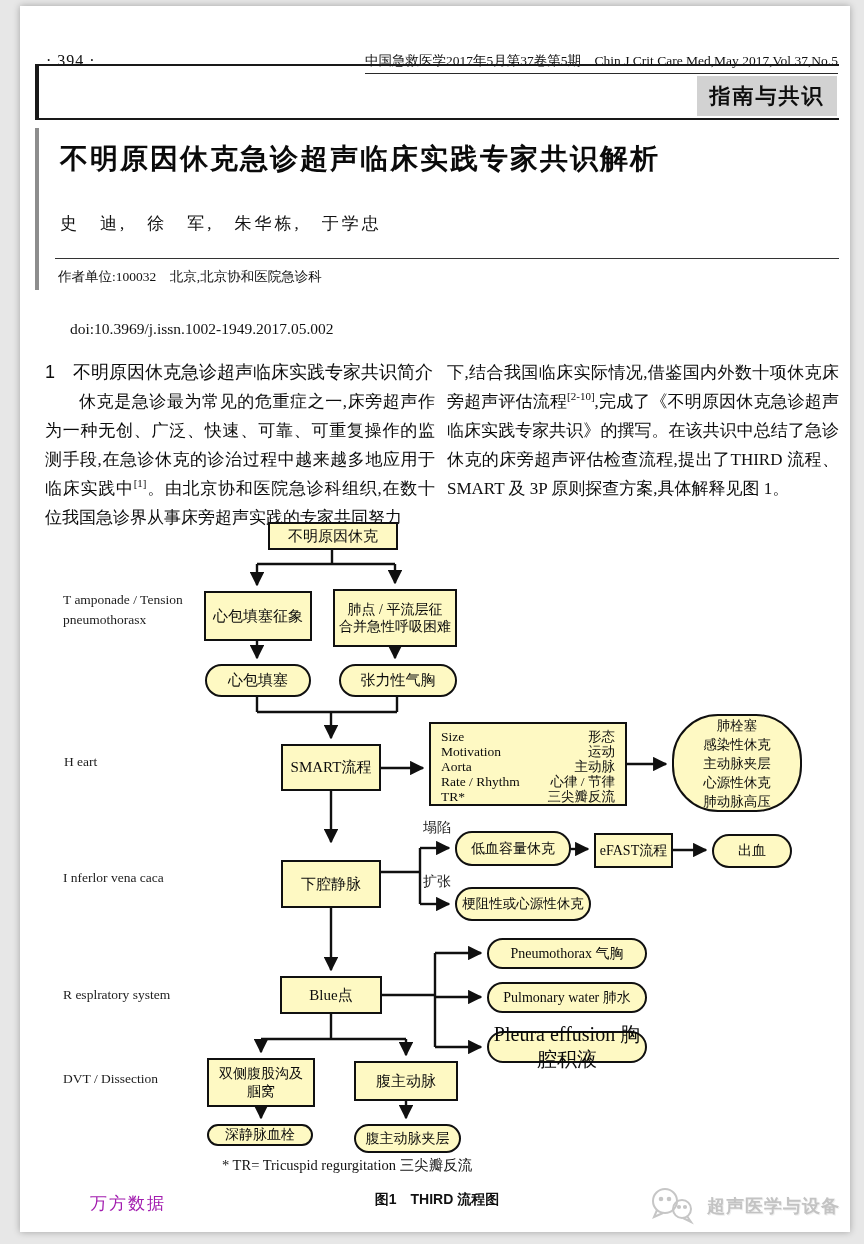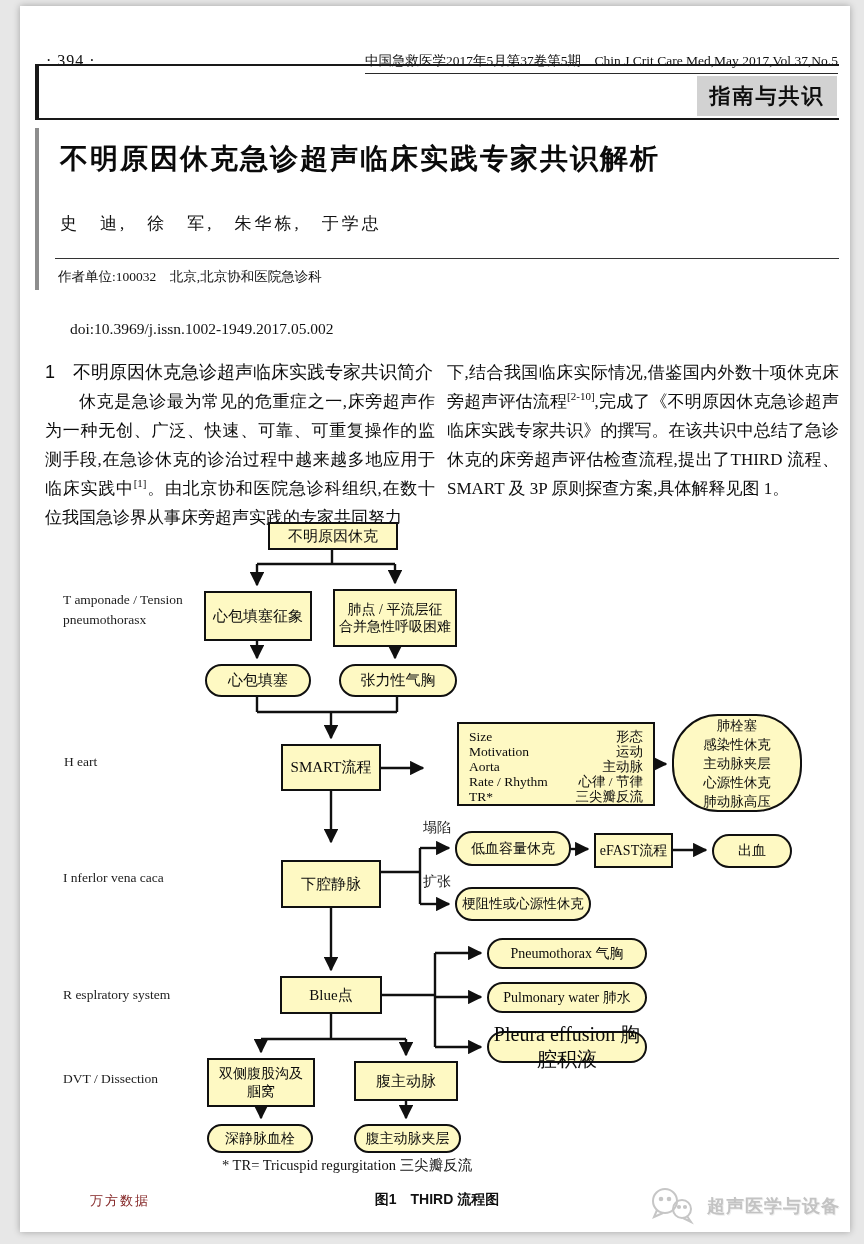--- a/index.html
+++ b/index.html
@@ -55,47 +55,47 @@
                  font-family:"Liberation Sans","DejaVu Sans",sans-serif; font-weight:bold; font-size:14px; }
 
   
   #n-top        { left:233px; top:2px;   width:130px; height:28px; }
   #n-pericsign  { left:169px; top:71px;  width:108px; height:50px; }
   #n-lungpoint  { left:298px; top:69px;  width:124px; height:58px; font-size:14px; }
   #n-tamponade  { left:170px; top:144px; width:106px; height:33px; }
   #n-tension    { left:304px; top:144px; width:118px; height:33px; }
   #n-smart      { left:246px; top:224px; width:100px; height:47px; }
   #n-legend     { left:394px; top:202px; width:198px; height:84px; padding:5px 10px;
-                  justify-content:space-between; align-items:stretch; font-size:13.5px;margin-left:28px; }
+                  justify-content:space-between; align-items:stretch; font-size:13.5px; }
   .legend-row { display:flex; justify-content:space-between; line-height:15px; }
   #n-smartdx    { left:637px; top:194px; width:130px; height:98px; font-size:13.5px; line-height:19px; }
   #n-ivc        { left:246px; top:340px; width:100px; height:48px; }
   #n-hypovol    { left:420px; top:311px; width:116px; height:35px; font-size:14px; }
   #n-efast      { left:559px; top:313px; width:79px;  height:35px; font-size:14px; }
   #n-bleed      { left:677px; top:314px; width:80px;  height:34px; font-size:14px; }
   #n-obstruct   { left:420px; top:367px; width:136px; height:34px; font-size:13.5px; }
   #n-blue       { left:245px; top:456px; width:102px; height:38px; }
   #n-pneumo     { left:452px; top:418px; width:160px; height:31px; font-size:14px; }
   #n-pulmwater  { left:452px; top:462px; width:160px; height:31px; font-size:14px; }
   #n-pleura     { left:452px; top:511px; width:160px; height:32px; font-size:20px; }
   #n-groin      { left:172px; top:538px; width:108px; height:49px; font-size:14px; }
   #n-aortaabd   { left:319px; top:541px; width:104px; height:40px; }
-  #n-dvt        { left:172px; top:604px; width:106px; height:29px; font-size:14px; }
+  #n-dvt        { left:172px; top:604px; width:106px; height:22px; font-size:14px; }
   #n-aortadiss  { left:319px; top:604px; width:107px; height:29px; font-size:14px; }
 
   #lbl-t { left:28px; top:70px;  }
   #lbl-h { left:29px; top:232px; }
   #lbl-i { left:28px; top:348px; }
   #lbl-r { left:28px; top:465px; }
   #lbl-d { left:28px; top:549px; }
   #lbl-collapse { left:388px; top:299px; }
   #lbl-dilate   { left:388px; top:353px; }
 
   
-  .wanfang { position:absolute; left:70px; top:1186px; font-size:13px; color:#7f1d1d; letter-spacing:2px; }
+  .wanfang { position:absolute; left:70px; top:1186px; font-size:17px; color:#a21caf; letter-spacing:2px; }
   .wm-right { position:absolute; right:10px; top:1178px; display:flex; align-items:center; gap:8px;
               color:#c3c3c3; font-family:"Liberation Sans","DejaVu Sans",sans-serif; }
   .wm-right .wm-text { font-size:18px; font-weight:bold; letter-spacing:1px;
                        text-shadow:1px 1px 0 #efefef; }
 </style>
 </head>
 <body>
 
 <div class="page">
 

